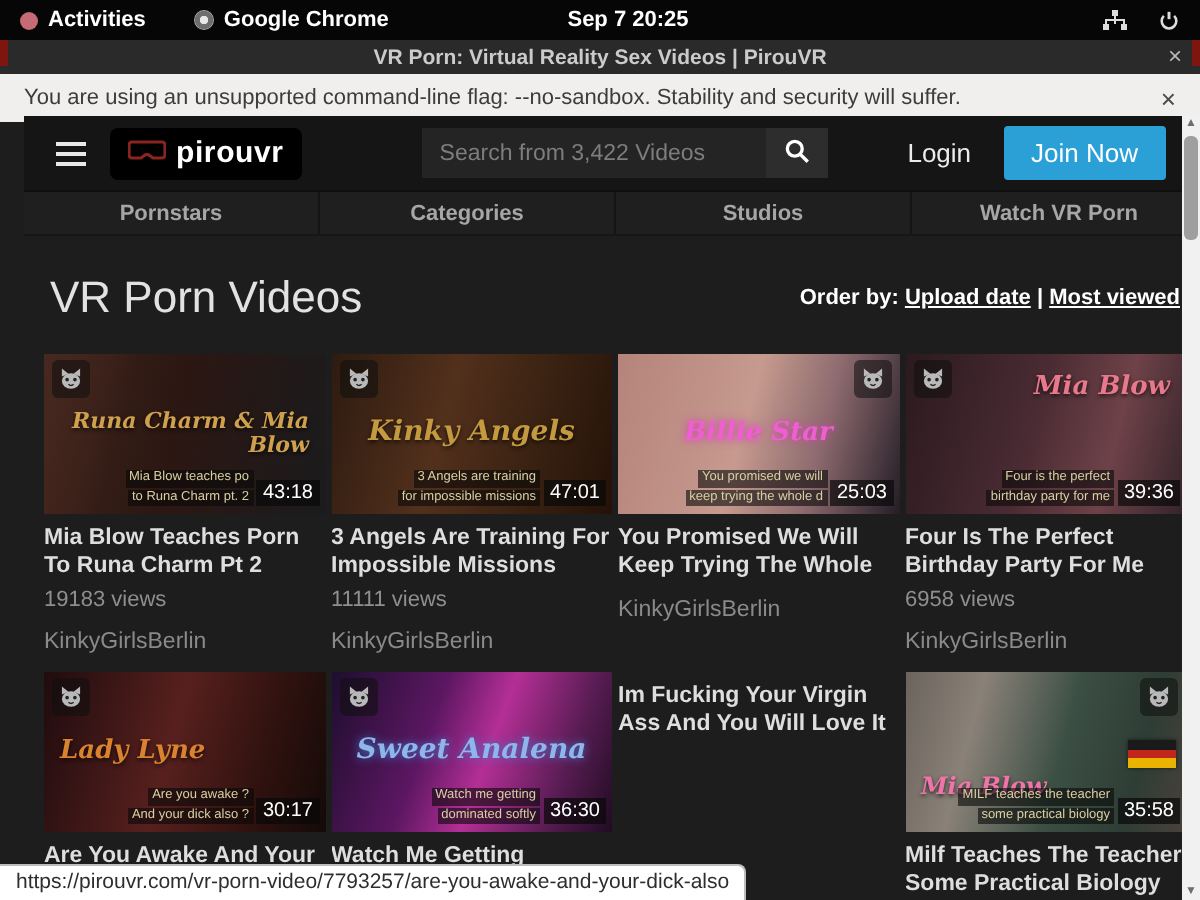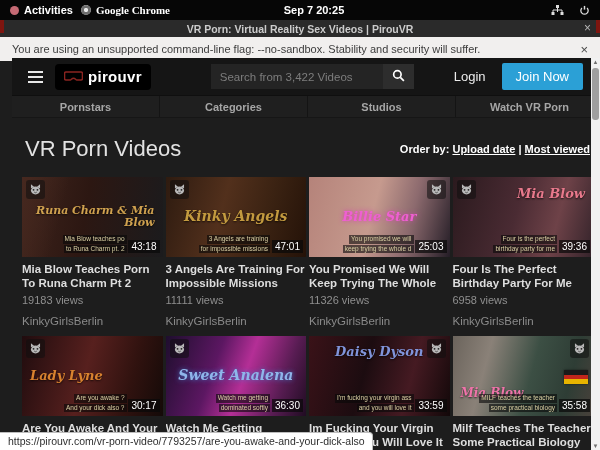--- a/index.html
+++ b/index.html
@@ -7,21 +7,21 @@
   body { font-family:"Liberation Sans", sans-serif; background:#1d1d1d; position:relative; }
 
   
   .os-bar { height:20px; background:#060606; display:flex; align-items:center; color:#fff; font-size:11px; font-weight:bold; position:relative; padding:0 10px; }
   .os-item { display:flex; align-items:center; gap:5px; }
   .act-dot { width:9px; height:9px; border-radius:50%; background:#c66a74; }
   .chrome-dot { width:10px; height:10px; border-radius:50%; background:radial-gradient(circle,#e8e8e8 28%,#6e6e6e 32% 62%,#a8a8a8 66%); }
   .os-clock { position:absolute; left:50%; transform:translateX(-50%);padding-left:28px; }
   .os-right { margin-left:auto; display:flex; gap:15px; align-items:center; }
   .os-right svg { display:block; }
-  .chrome-item { margin-left:8px;font-family:Liberation Serif, serif; }
+  .chrome-item { margin-left:24px; }
 
   
   .title-bar { height:17px; background:#2a2a2a; color:#cbcbcb; font-size:10.5px; font-weight:bold; display:flex; align-items:center; justify-content:center; position:relative; }
   .sliver { position:absolute; top:0; width:4px; height:13px; background:#7e150f; }
   .sliver-l { left:0; } .sliver-r { right:0; }
   .tb-close { position:absolute; right:9px; top:1px; color:#b8b8b8; font-size:12px; font-weight:normal; cursor:default; }
 
   
   .infobar { height:21px; background:#f1efee; color:#3c3c3c; font-size:11px; display:flex; align-items:center; padding:12px 12px; }
   .infobar-close { margin-left:auto; color:#4a4a4a; font-size:13px; }
@@ -241,21 +241,20 @@
               </svg>
             </span>
           <span class="overlay-name on3">Billie Star</span>
           <span class="captions">
               <span>You promised we will</span>
               <span>keep trying the whole d</span>
             </span>
           <span class="duration">25:03</span>
         </a>
         <a class="vtitle" href="#">You Promised We Will Keep Trying The Whole Day</a>
-        <div class="views">11326 views</div>
         <a class="studio" href="#">KinkyGirlsBerlin</a>
       </div>
 
       <div class="card">
         <a class="thumb t4" href="#">
           <span class="logo-badge pos-tl">
               <svg width="13" height="13" viewBox="0 0 20 20">
                 <path d="M3 2l5 4-5 2zM17 2l-5 4 5 2z" fill="#b9b9b9"></path>
                 <ellipse cx="10" cy="11.5" rx="7" ry="6" fill="#b9b9b9"></ellipse>
                 <circle cx="7" cy="10.5" r="1.4" fill="#222"></circle>
@@ -313,37 +312,20 @@
               <span>Watch me getting</span>
               <span>dominated softly</span>
             </span>
           <span class="duration">36:30</span>
         </a>
         <a class="vtitle" href="#">Watch Me Getting Dominated Softly</a>
 
       </div>
 
       <div class="card">
-        <a class="thumb t7" href="#">
-          <span class="logo-badge pos-tr">
-              <svg width="13" height="13" viewBox="0 0 20 20">
-                <path d="M3 2l5 4-5 2zM17 2l-5 4 5 2z" fill="#b9b9b9"></path>
-                <ellipse cx="10" cy="11.5" rx="7" ry="6" fill="#b9b9b9"></ellipse>
-                <circle cx="7" cy="10.5" r="1.4" fill="#222"></circle>
-                <circle cx="13" cy="10.5" r="1.4" fill="#222"></circle>
-                <path d="M8 14q2 2 4 0" stroke="#222" fill="none"></path>
-              </svg>
-            </span>
-          <span class="overlay-name on7">Daisy Dyson</span>
-          <span class="captions">
-              <span>I'm fucking your virgin ass</span>
-              <span>and you will love it</span>
-            </span>
-          <span class="duration">33:59</span>
-        </a>
         <a class="vtitle" href="#">Im Fucking Your Virgin Ass And You Will Love It</a>
 
       </div>
 
       <div class="card">
         <a class="thumb t8" href="#">
           <span class="logo-badge pos-tr">
               <svg width="13" height="13" viewBox="0 0 20 20">
                 <path d="M3 2l5 4-5 2zM17 2l-5 4 5 2z" fill="#b9b9b9"></path>
                 <ellipse cx="10" cy="11.5" rx="7" ry="6" fill="#b9b9b9"></ellipse>

